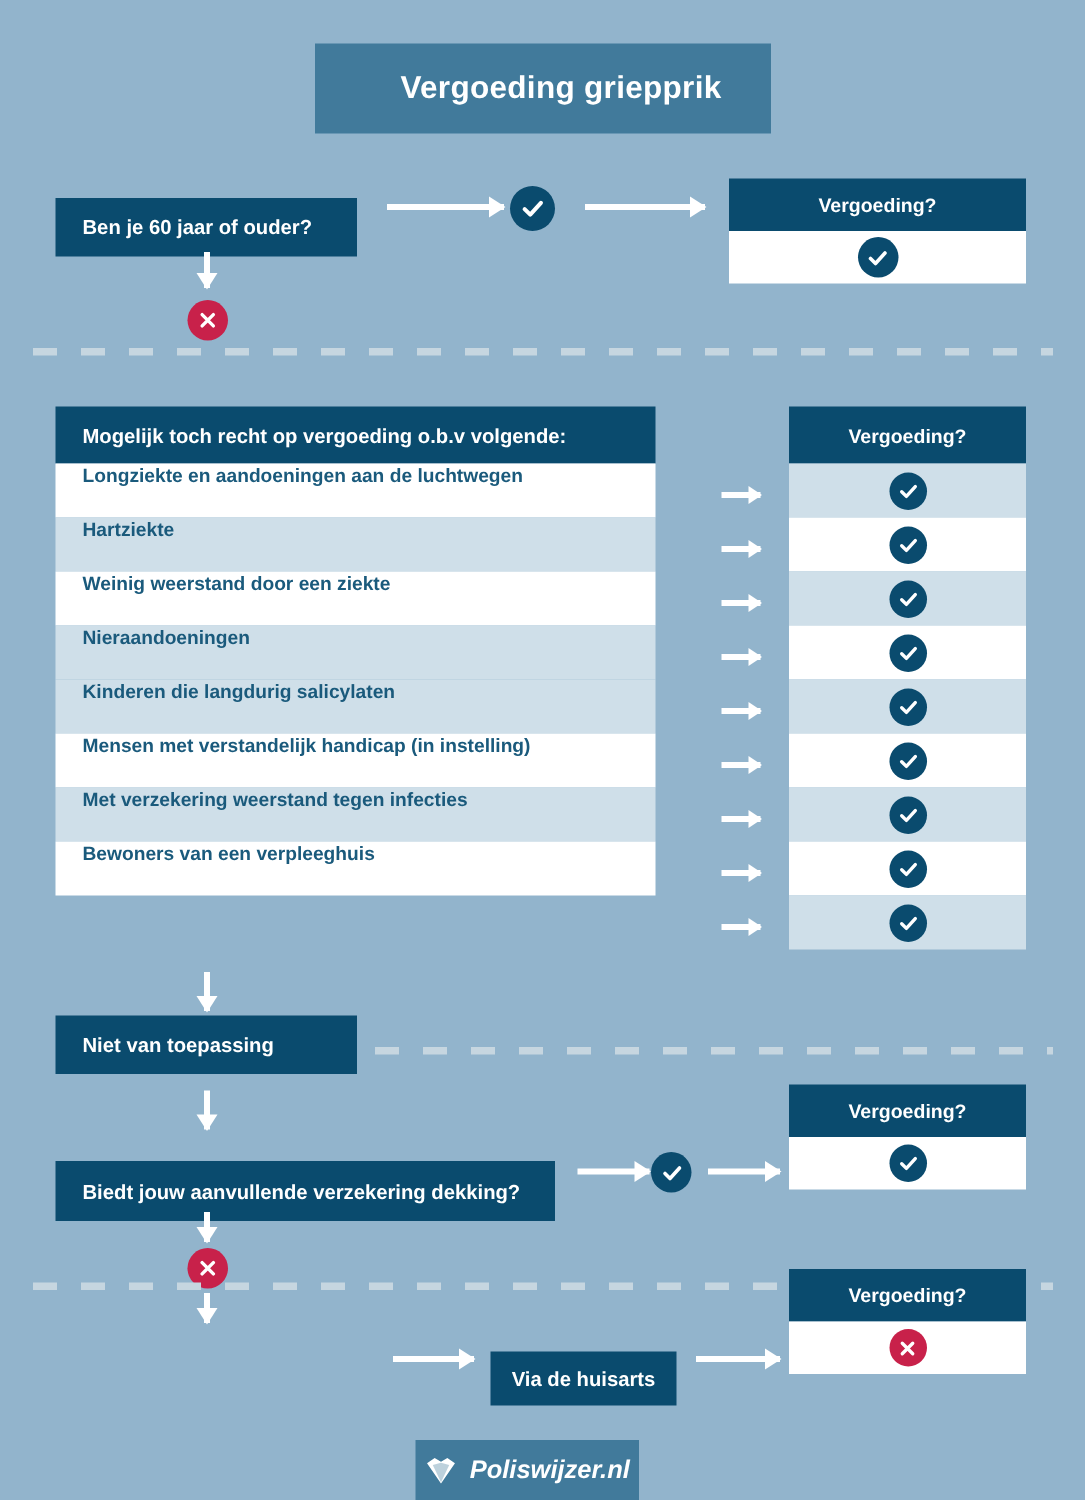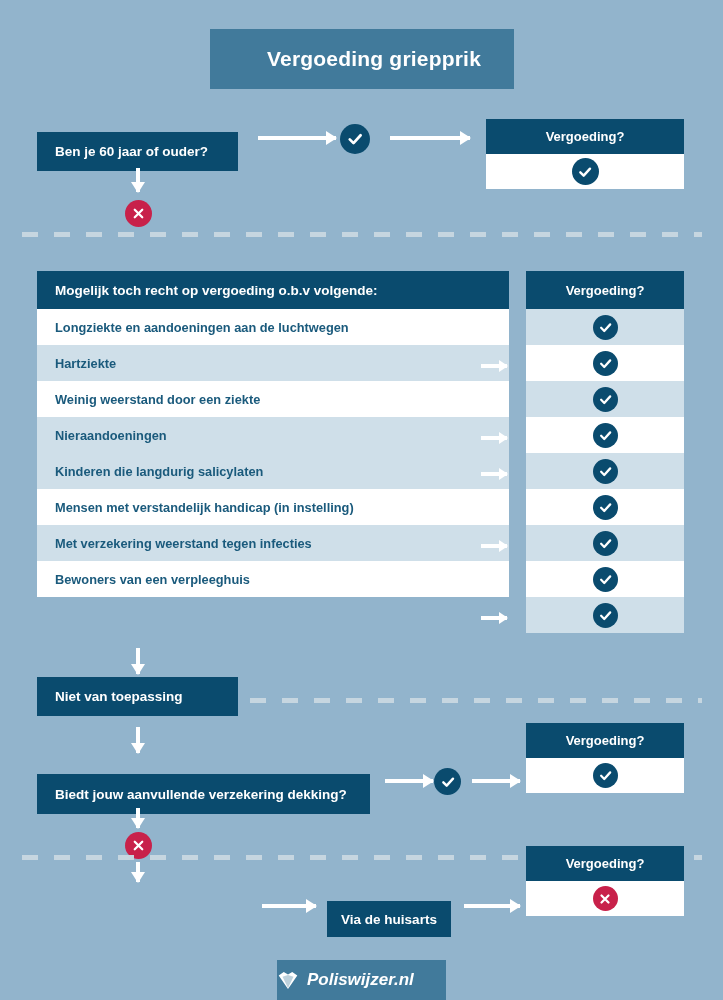--- a/index.html
+++ b/index.html
@@ -89,47 +89,47 @@
   }
 
   
   .dashed{
     height:5px;position:absolute;
     background-image:linear-gradient(to right,#c6d6e0 0 16px,rgba(0,0,0,0) 16px 32px);
     background-size:32px 5px;background-repeat:repeat-x;
   }
 
   
-  .cond-table{left:37px;top:271px;width:472px;}
+  .cond-table{left:37px;top:271px;width:400px;}
   .cond-head{
     background:#0a4b6e;height:38px;display:flex;align-items:center;
     padding-left:18px;box-sizing:border-box;
   }
   .cond-head span{color:#ffffff;font-size:13.5px;font-weight:bold;}
   .cond-row{
-    height:36px;display:flex;align-items:center;
+    height:36px;display:flex;
     padding-left:18px;box-sizing:border-box;
   }
   .cond-row span{color:#1a5a7c;font-size:12.8px;font-weight:bold;}
   .row-white{background:#ffffff;}
   .row-tint{background:#cfdfe9;}
 
   
   .verg-col{left:526px;top:271px;width:158px;}
   .verg-head{
     background:#0a4b6e;height:38px;display:flex;align-items:center;justify-content:center;
   }
   .verg-head span{color:#ffffff;font-size:13px;font-weight:bold;}
   .verg-cell{height:36px;display:flex;align-items:center;justify-content:center;}
 
   
   .footer-box{
-    left:277px;top:960px;width:169px;height:40px;
+    left:277px;top:960px;width:149px;height:40px;
     background:#417a9b;
-    display:flex;align-items:center;justify-content:flex-start;gap:8px;
+    display:flex;align-items:center;justify-content:center;gap:8px;
   }
   .footer-box .brand{
     color:#ffffff;font-size:17px;font-weight:bold;font-style:italic;
   }
 </style>
 </head>
 <body>
 
 <div class="stage">
 

